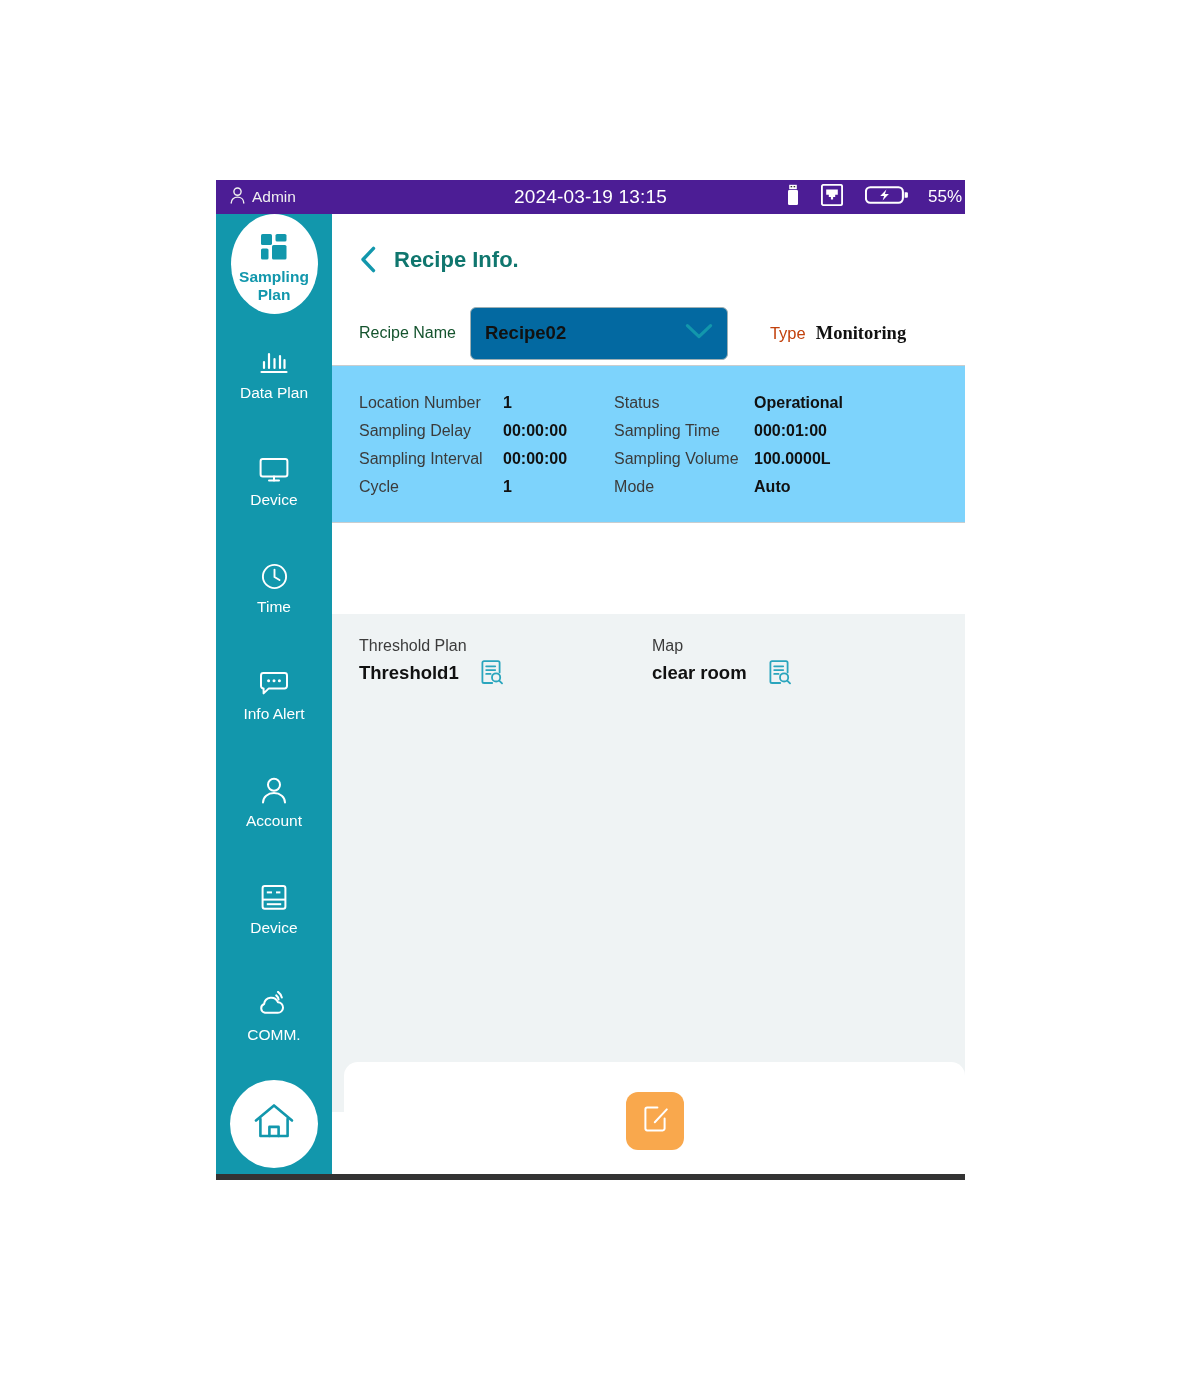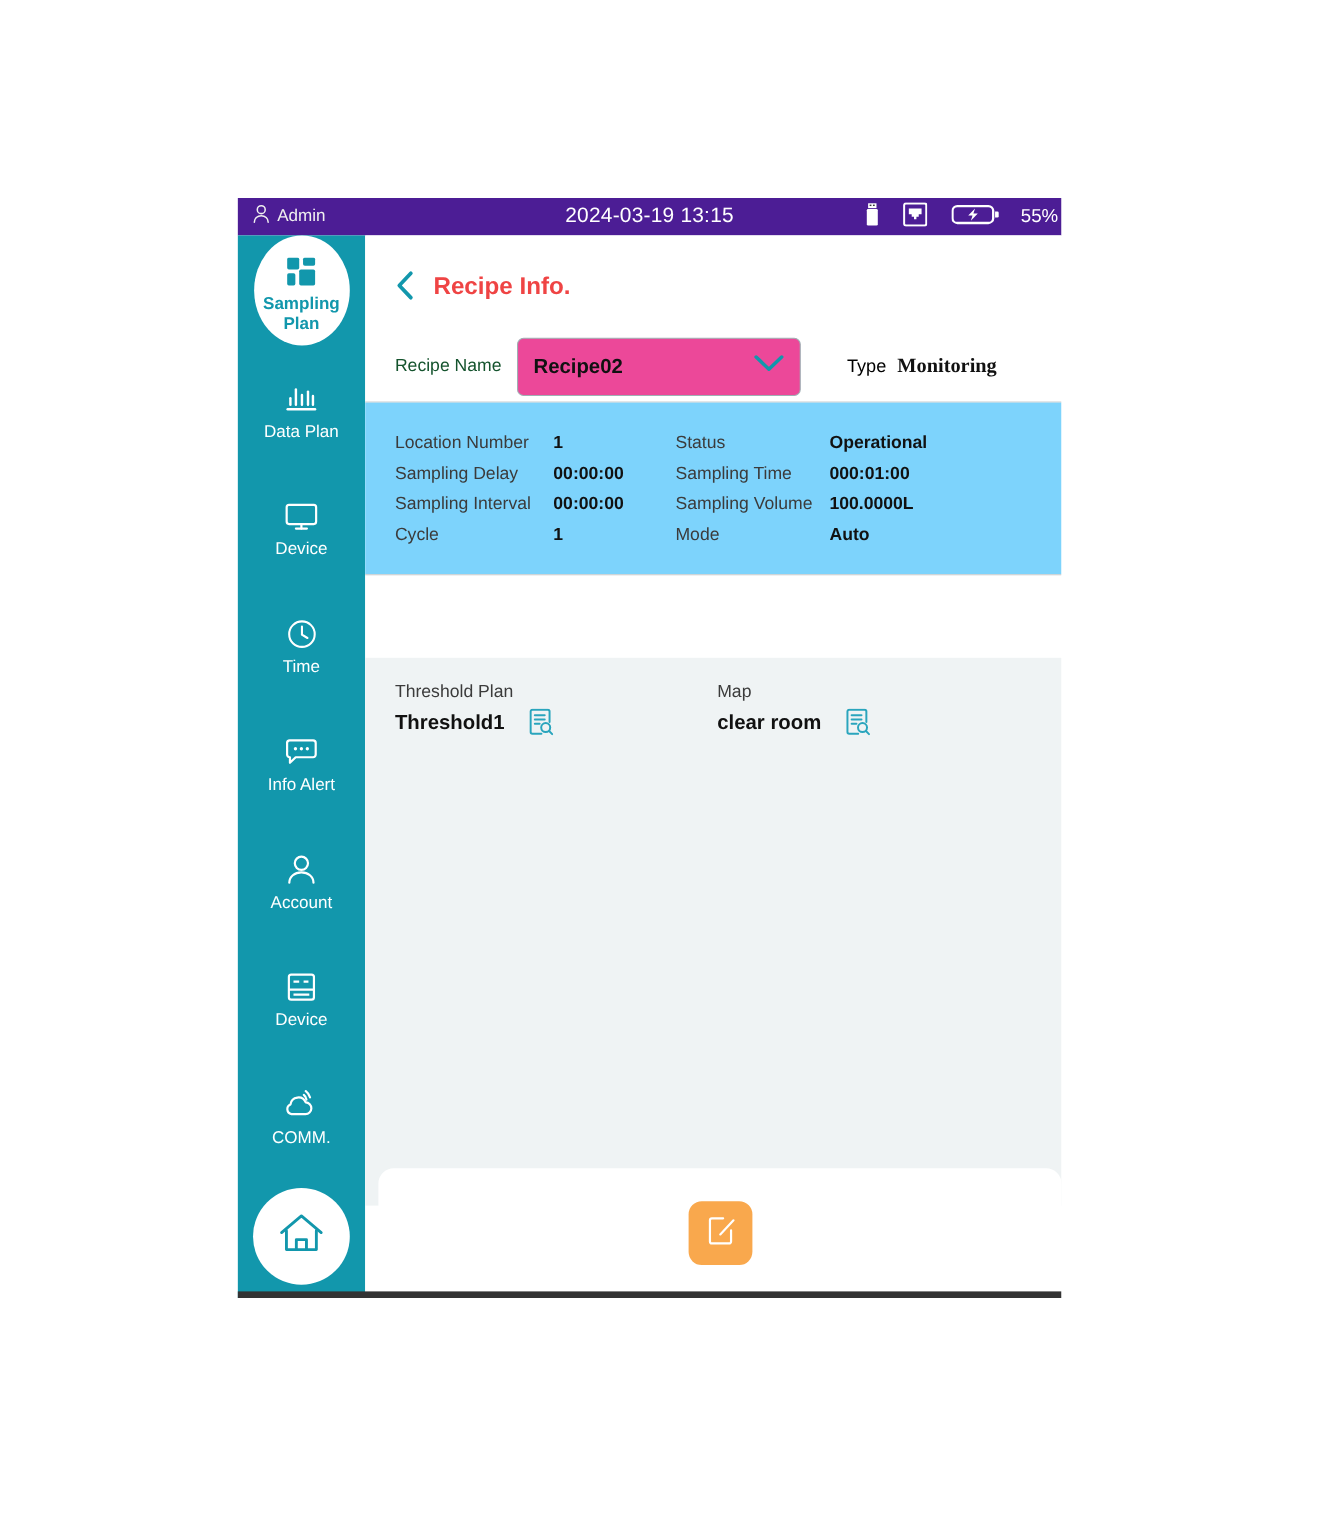--- a/index.html
+++ b/index.html
@@ -90,60 +90,60 @@
     width: 633px; height: 966px;
     background: #ffffff;
   }
 
   .page-header {
     display: flex; align-items: center; gap: 17px;
     padding: 32px 0 0 27px;
   }
   .back-chevron { cursor: pointer; display: flex; }
   .page-title {
-    font-size: 22px; font-weight: 700; color: #ef4444;
+    font-size: 22px; font-weight: 700; color: #0f766e;
   }
 
   
   .recipe-row {
     display: flex; align-items: center;
     padding: 28px 0 0 27px;
     height: 92px;
   }
   .recipe-label { font-size: 16px; color: #14532d; }
   .select-box {
     margin-left: 14px;
     width: 258px; height: 53px;
     border: 1.6px solid #9fb0b4; border-radius: 6px;
-    background: #ec4899;
+    background: #0369a1;
     display: flex; align-items: center;
     padding: 0 14px;
     justify-content: space-between;
   }
   .select-value { font-size: 18.5px; font-weight: 700; color: #111111; }
-  .type-label { margin-left: 42px; font-size: 16.5px; color: #000000; }
+  .type-label { margin-left: 42px; font-size: 16.5px; color: #c2410c; }
   .type-value { margin-left: 10px; font-size: 18.5px; font-weight: 700; color: #111111; font-family: Liberation Serif, serif; }
 
   .divider { height: 1px; background: #c9cdcf; width: 633px; }
 
   
   .params {
     display: flex;
     padding: 28px 0 26px 27px;
     background: #7dd3fc;
   }
   .param-col { display: grid; grid-template-columns: auto auto; row-gap: 10px; }
   .param-col.col-a { grid-template-columns: 144px auto; }
   .param-col.col-b { margin-left: 47px; grid-template-columns: 140px auto; }
   .p-key { font-size: 16px; color: #3b3b3b; }
   .p-val { font-size: 16px; font-weight: 700; color: #111111; }
 
   
   .panel {
-    position: absolute; left: 0; top: 384px;
+    position: absolute; left: 0; top: 400px;
     width: 633px; height: 498px;
     background: #eff3f4;
   }
   .panel-row {
     display: flex;
     padding: 23px 0 0 27px;
   }
   .panel-group { width: 293px; }
   .pg-label { font-size: 16px; color: #3b3b3b; }
   .pg-value-row { display: flex; align-items: center; gap: 22px; margin-top: 5px; }

